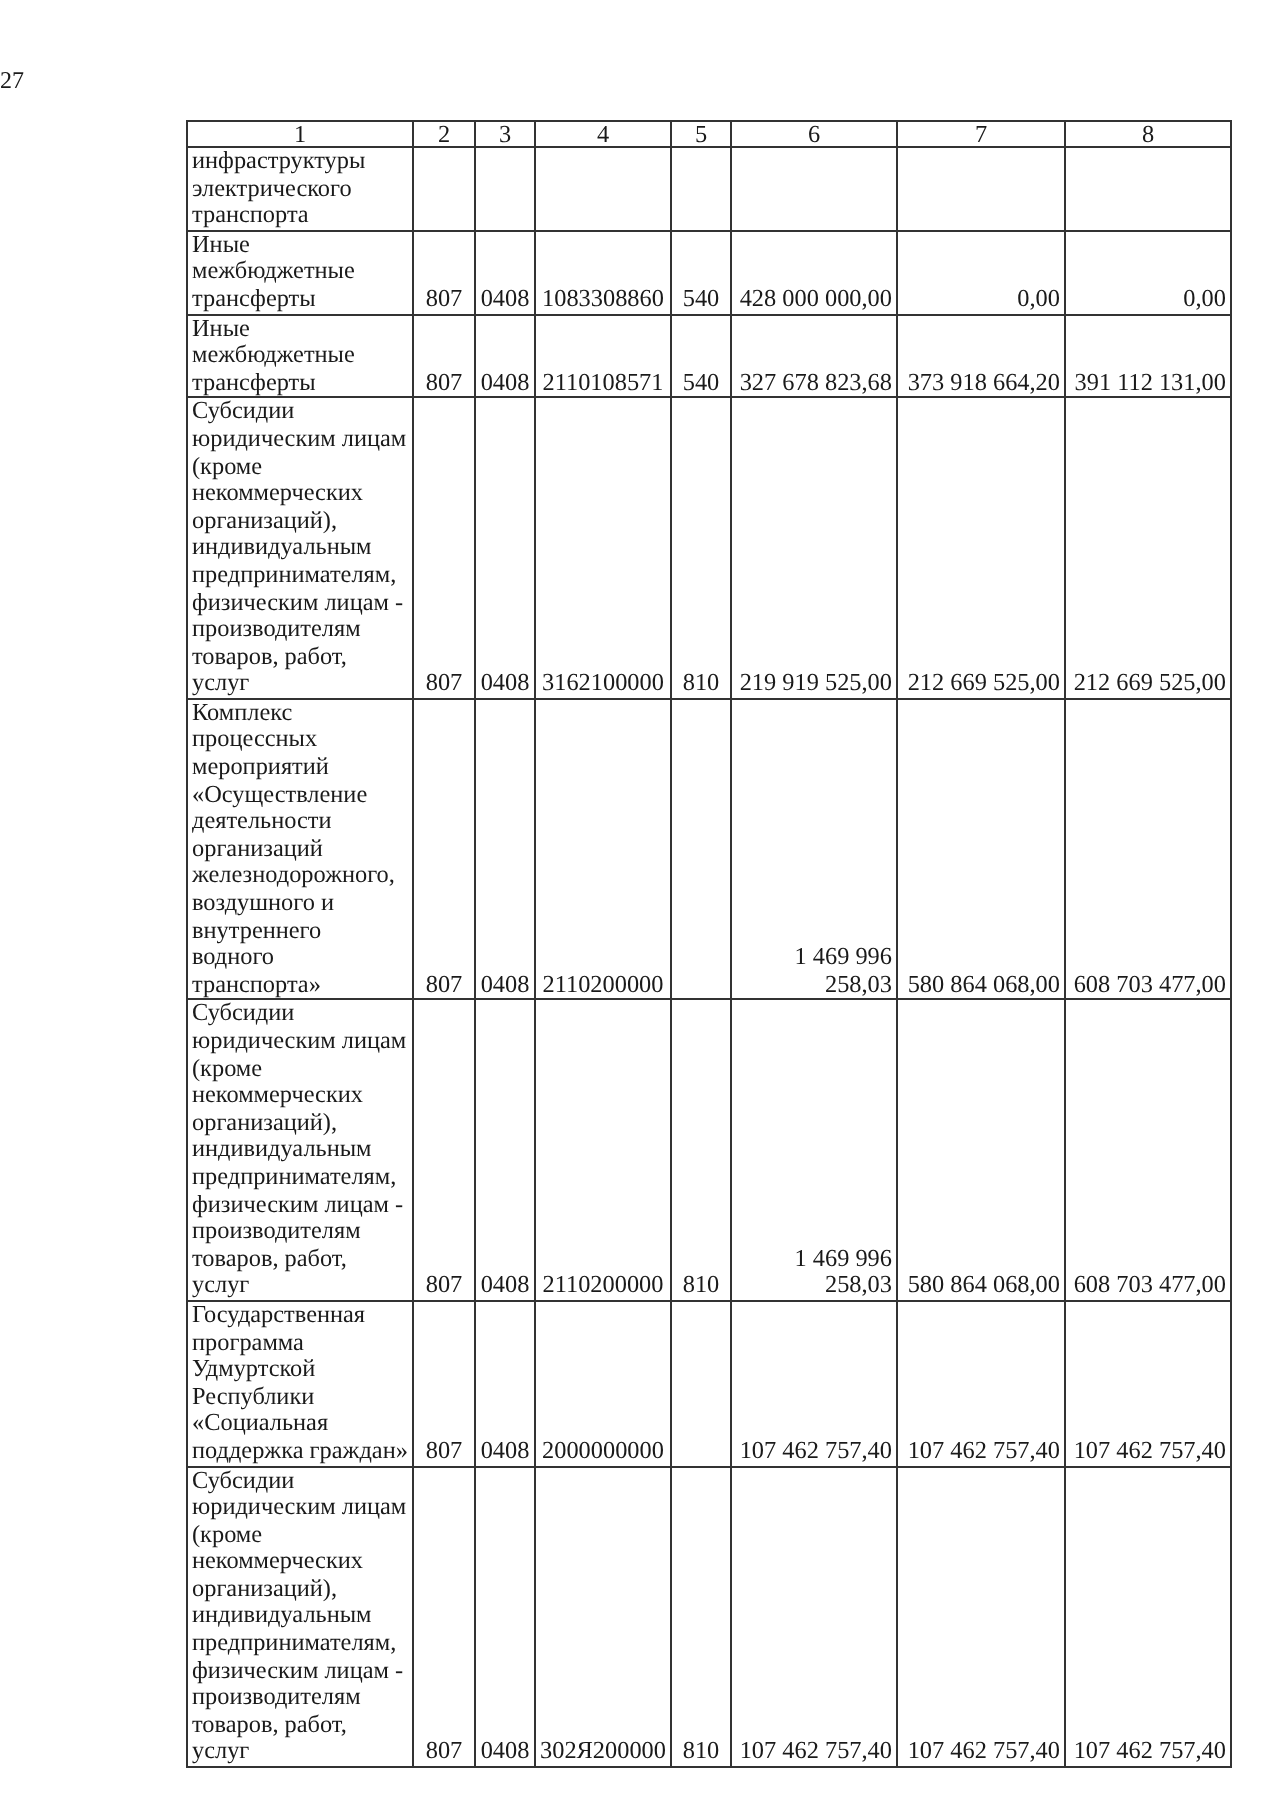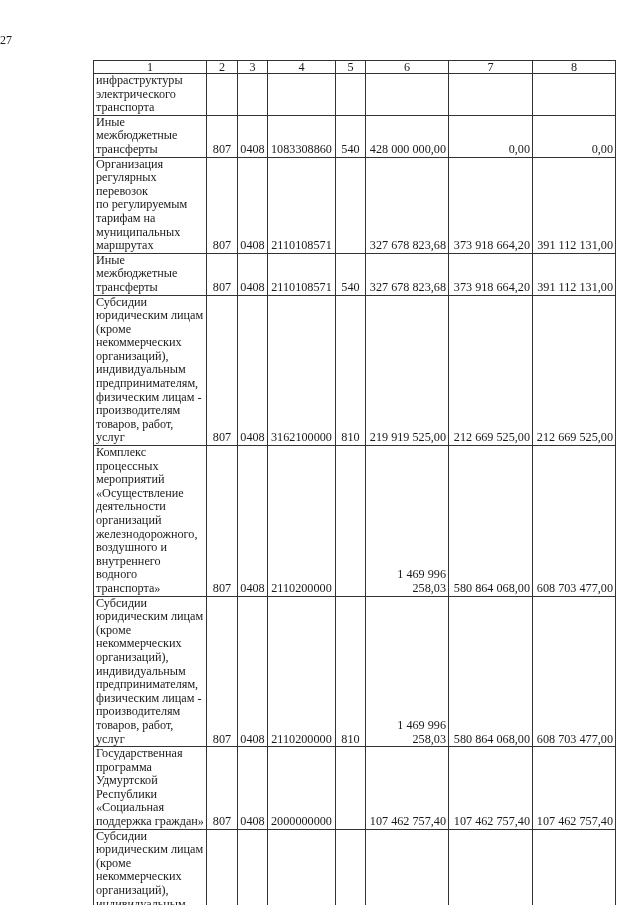--- a/index.html
+++ b/index.html
@@ -59,37 +59,20 @@
           <span class="name-text">Иные межбюджетные
 трансферты</span>
         </td>
         <td class="c2">807</td>
         <td class="c3">0408</td>
         <td class="c4">1083308860</td>
         <td class="c5">540</td>
         <td class="num">428 000 000,00</td>
         <td class="num">0,00</td>
         <td class="num">0,00</td>
-      </tr>
-      <tr>
-        <td class="c1">
-          <span class="name-text">Организация
-регулярных перевозок
-по регулируемым
-тарифам на
-муниципальных
-маршрутах</span>
-        </td>
-        <td class="c2">807</td>
-        <td class="c3">0408</td>
-        <td class="c4">2110108571</td>
-        <td class="c5"></td>
-        <td class="num">327 678 823,68</td>
-        <td class="num">373 918 664,20</td>
-        <td class="num">391 112 131,00</td>
       </tr>
       <tr>
         <td class="c1">
           <span class="name-text">Иные межбюджетные
 трансферты</span>
         </td>
         <td class="c2">807</td>
         <td class="c3">0408</td>
         <td class="c4">2110108571</td>
         <td class="c5">540</td>

